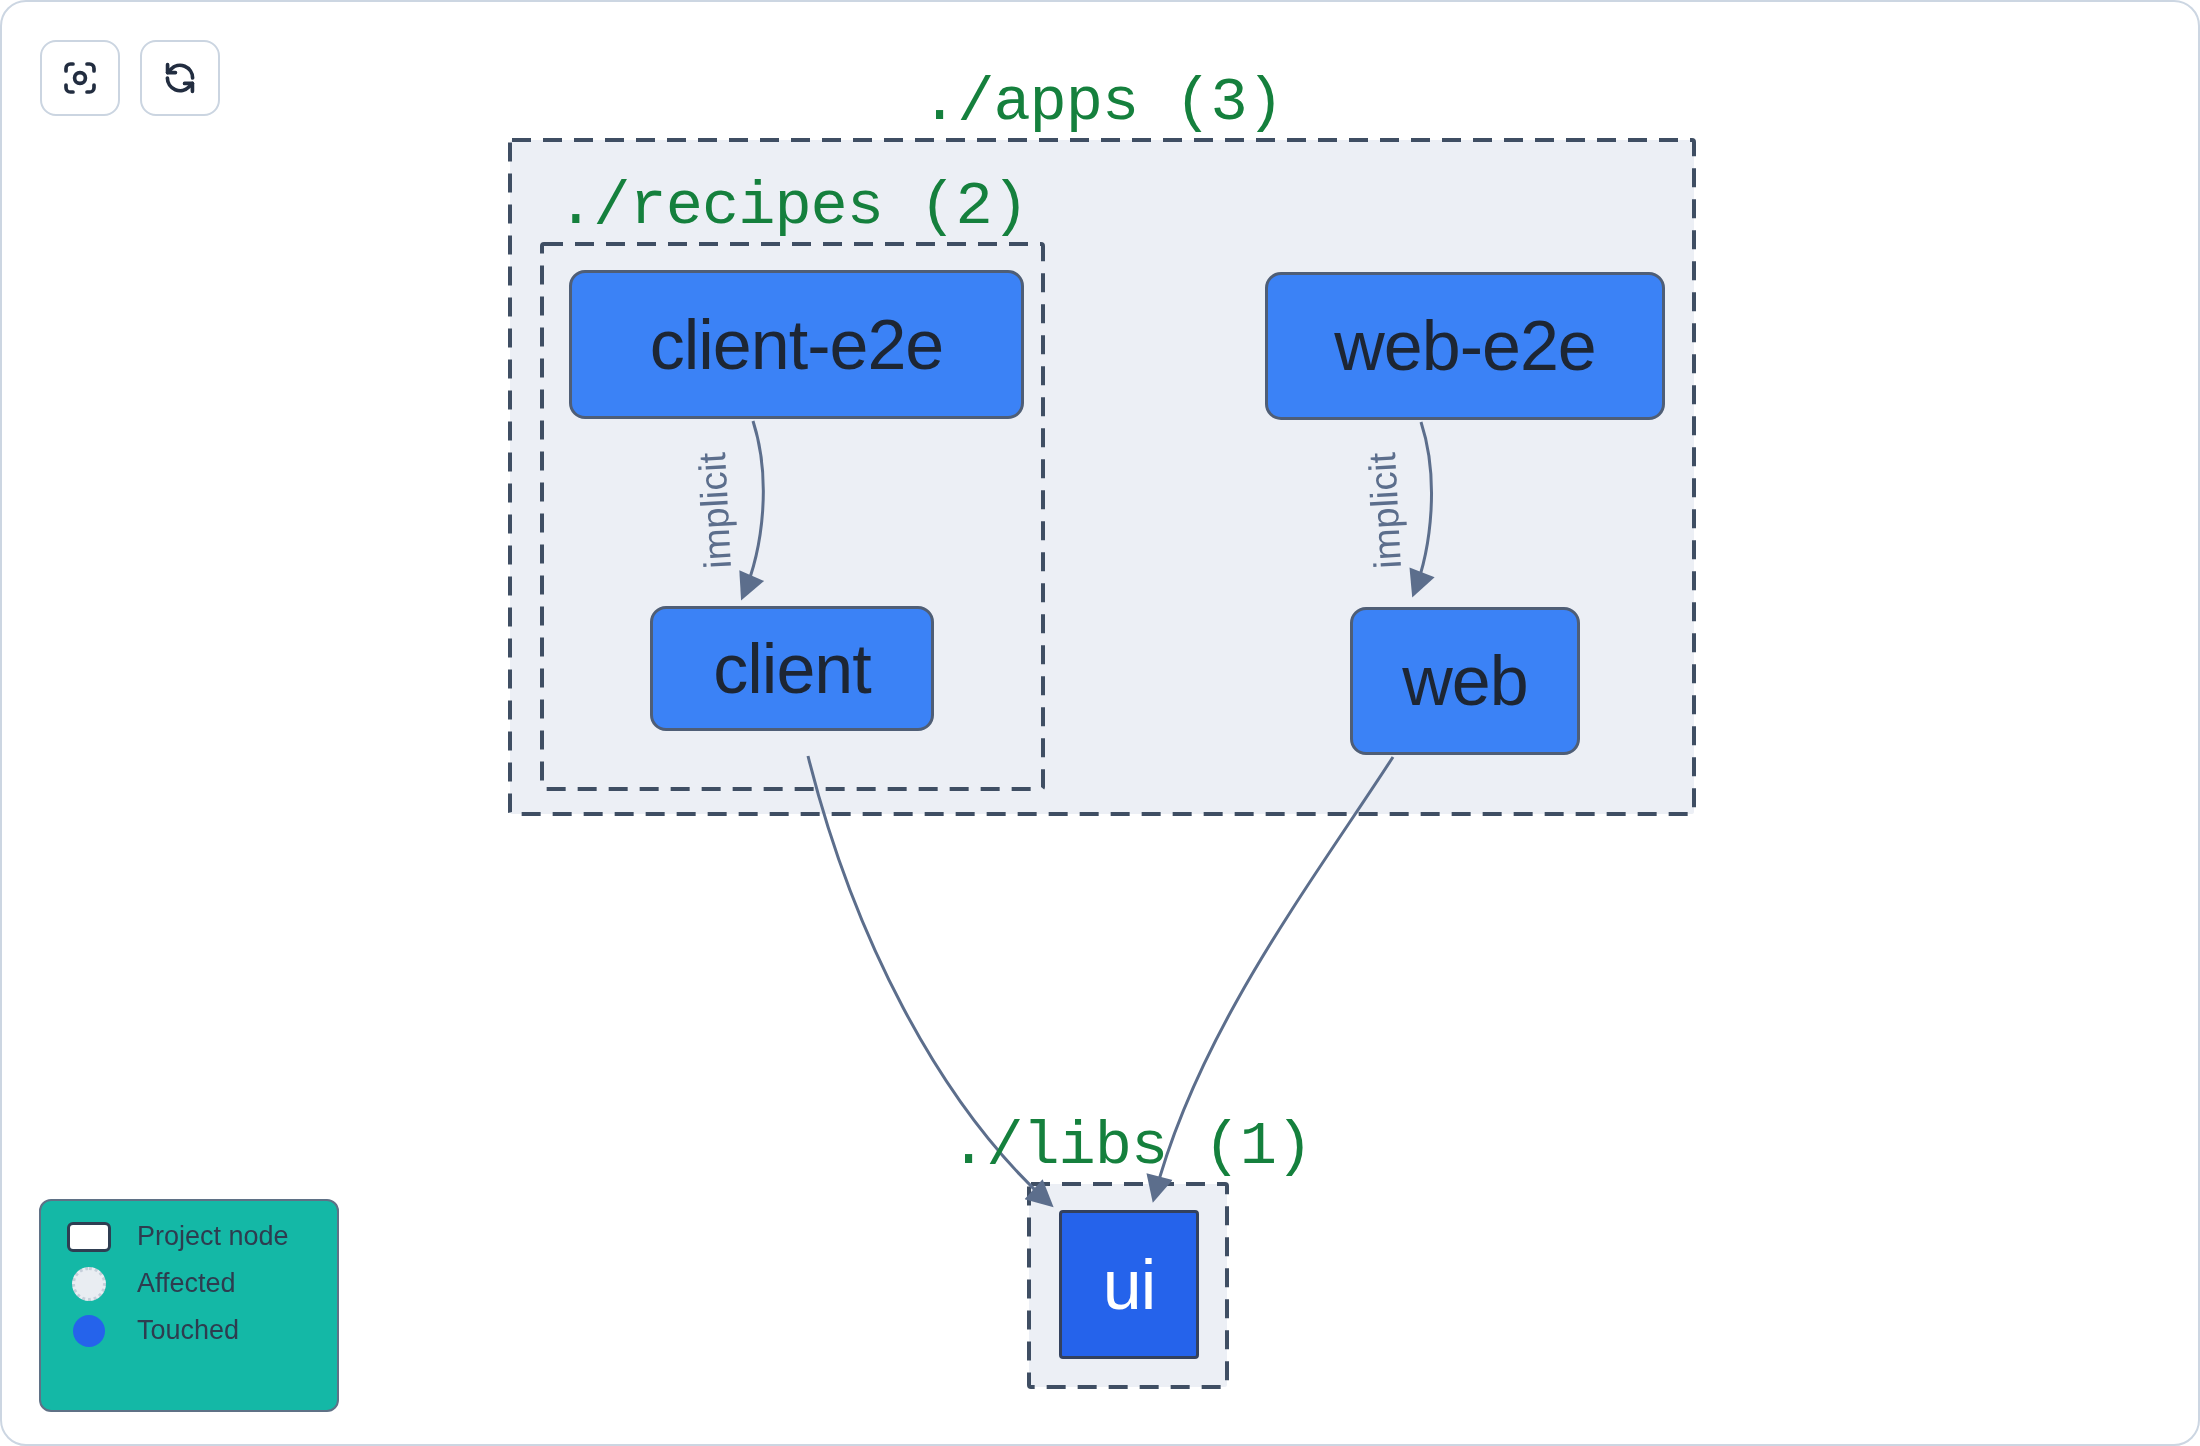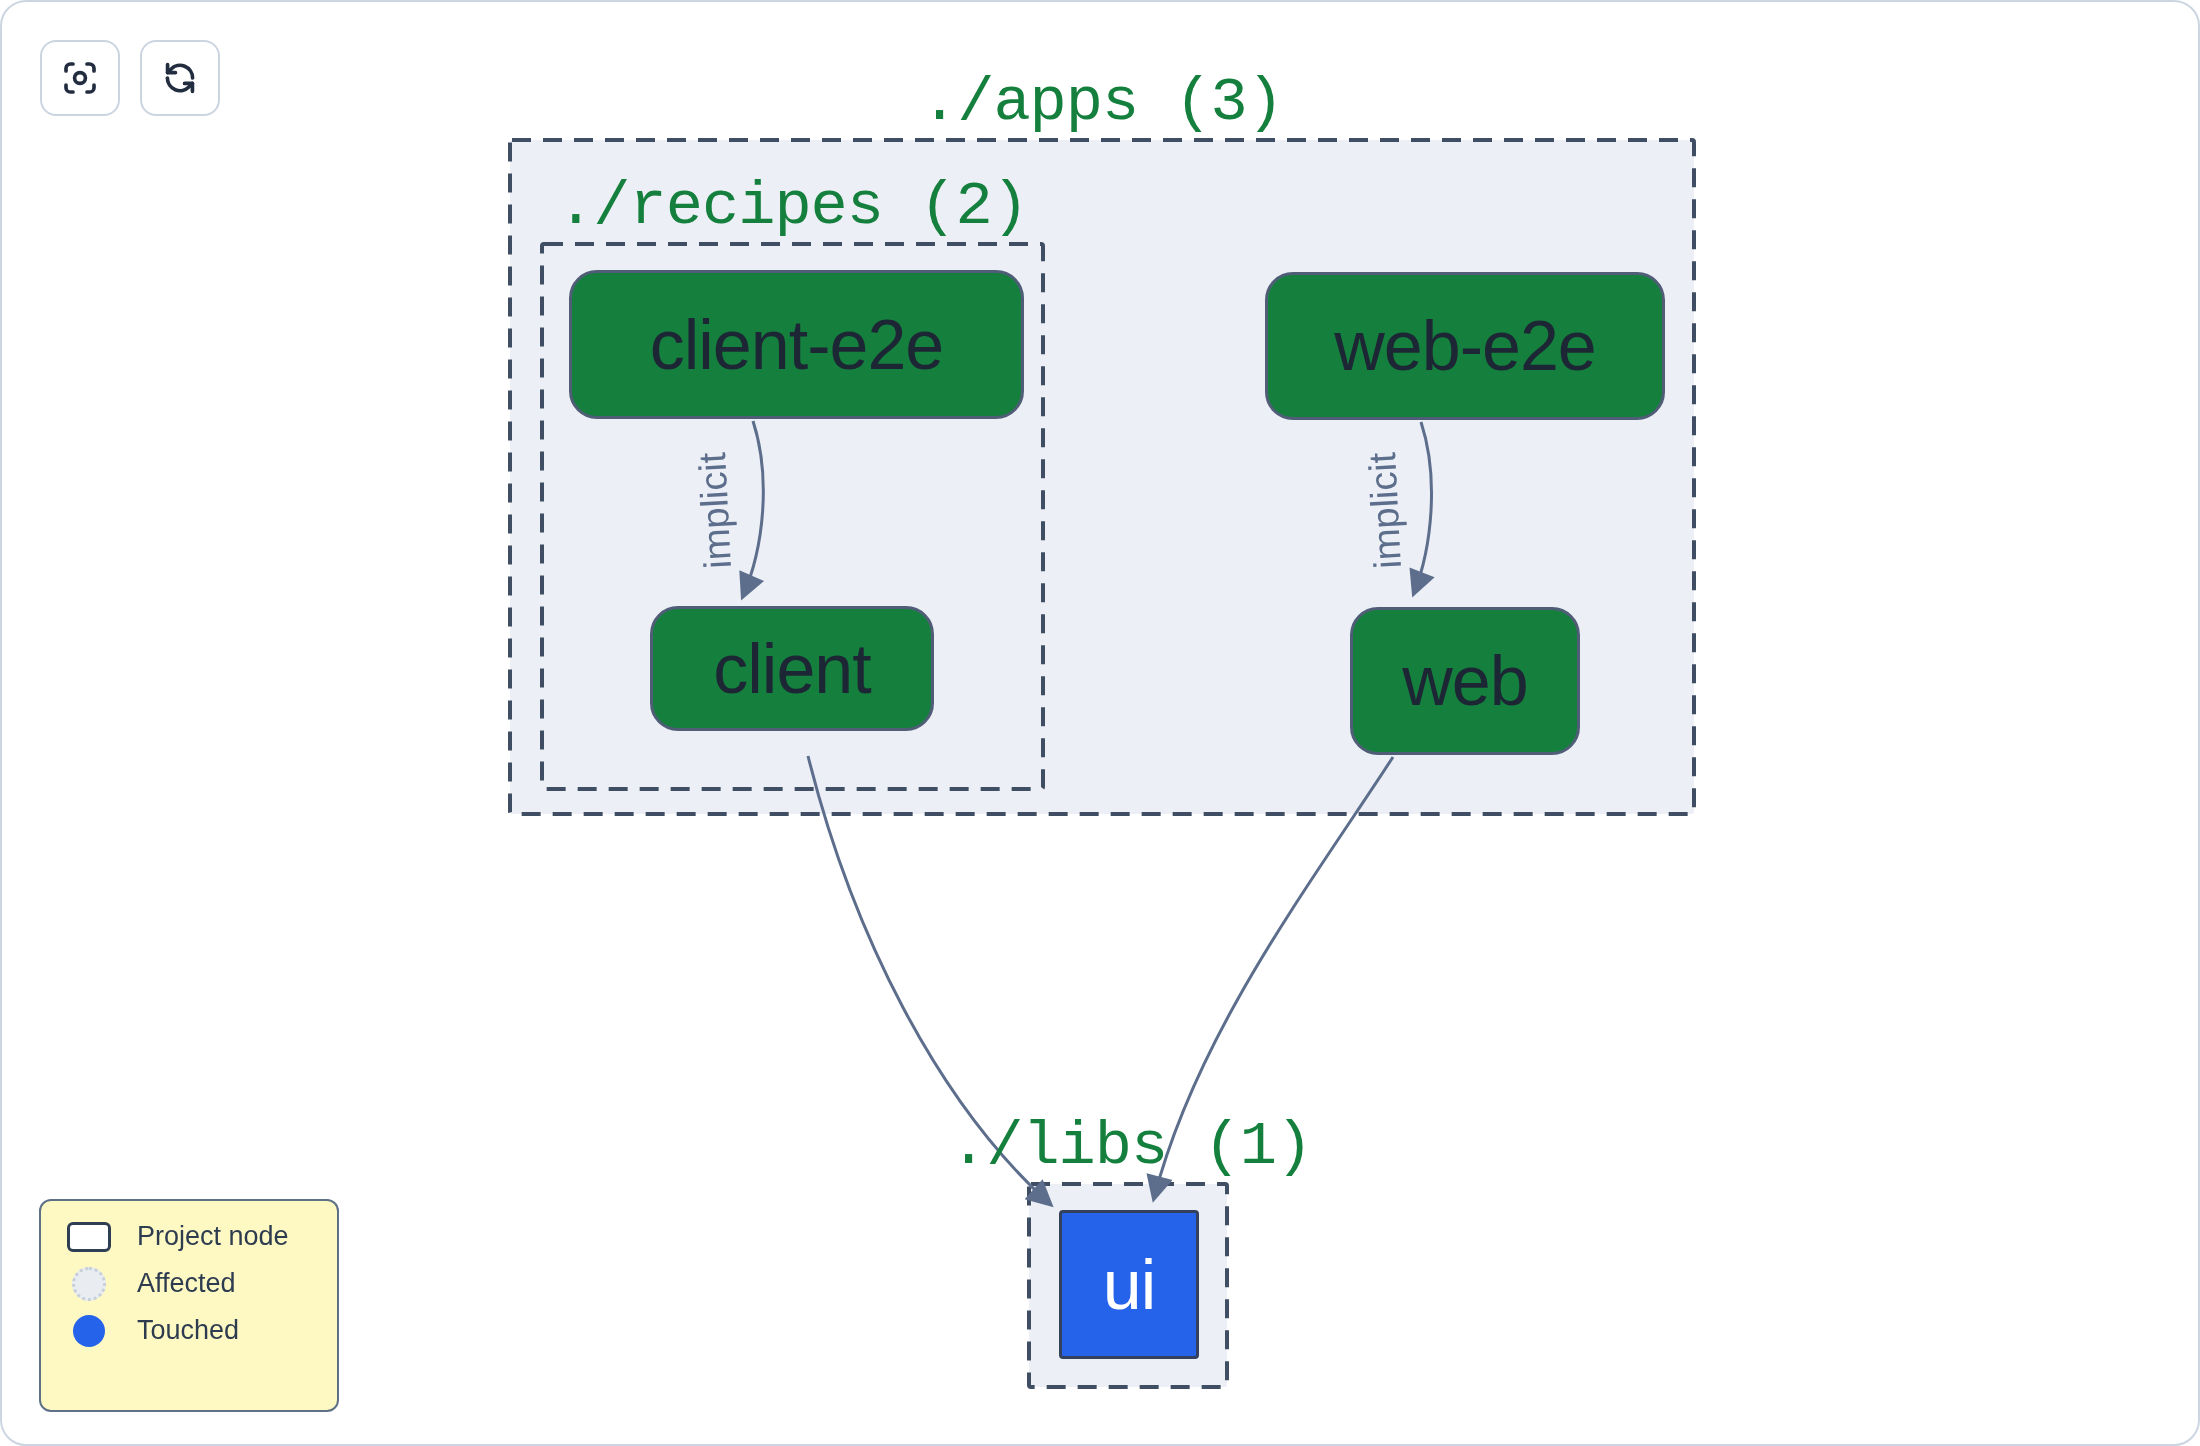--- a/index.html
+++ b/index.html
@@ -38,23 +38,23 @@
     line-height: 74px;
     color: #15803d;
     white-space: nowrap;
     z-index: 10;
     letter-spacing: -1px;
     font-family: Liberation Mono, monospace;
   }
 
   .node {
     position: absolute;
-    background: #15803d;
+    background: #3b82f6;
     border: 3px solid #4f5e76;
-    border-radius: 28px;
+    border-radius: 16px;
     display: flex; align-items: center; justify-content: center;
     font-size: 70px;
     color: #1d2634;
     z-index: 20;
     box-sizing: border-box;
     cursor: pointer;
     letter-spacing: -1px;
   }
   .node.touched {
     background: #2563eb;
@@ -67,21 +67,21 @@
     font-family: "Liberation Sans", sans-serif;
     font-size: 38px;
     fill: #5c6e8c;
   }
 
   
   .legend {
     position: absolute;
     left: 37px; top: 1197px;
     width: 300px; height: 213px;
-    background: #fef9c3;
+    background: #14b8a6;
     border: 2px solid #5f7186;
     border-radius: 12px;
     box-sizing: border-box;
     z-index: 30;
     padding: 12px 0 0 24px;
   }
   .legend-row { display: flex; align-items: center; height: 47px; }
   .legend-swatch-cell { width: 48px; display: flex; align-items: center; justify-content: center; }
   .legend-label { margin-left: 24px; font-size: 27px; color: #2e3c4f; white-space: nowrap; }
   .sw-project   { width: 44px; height: 30px; background: #ffffff; border: 3px solid #2f3e52; border-radius: 6px; box-sizing: border-box; }

